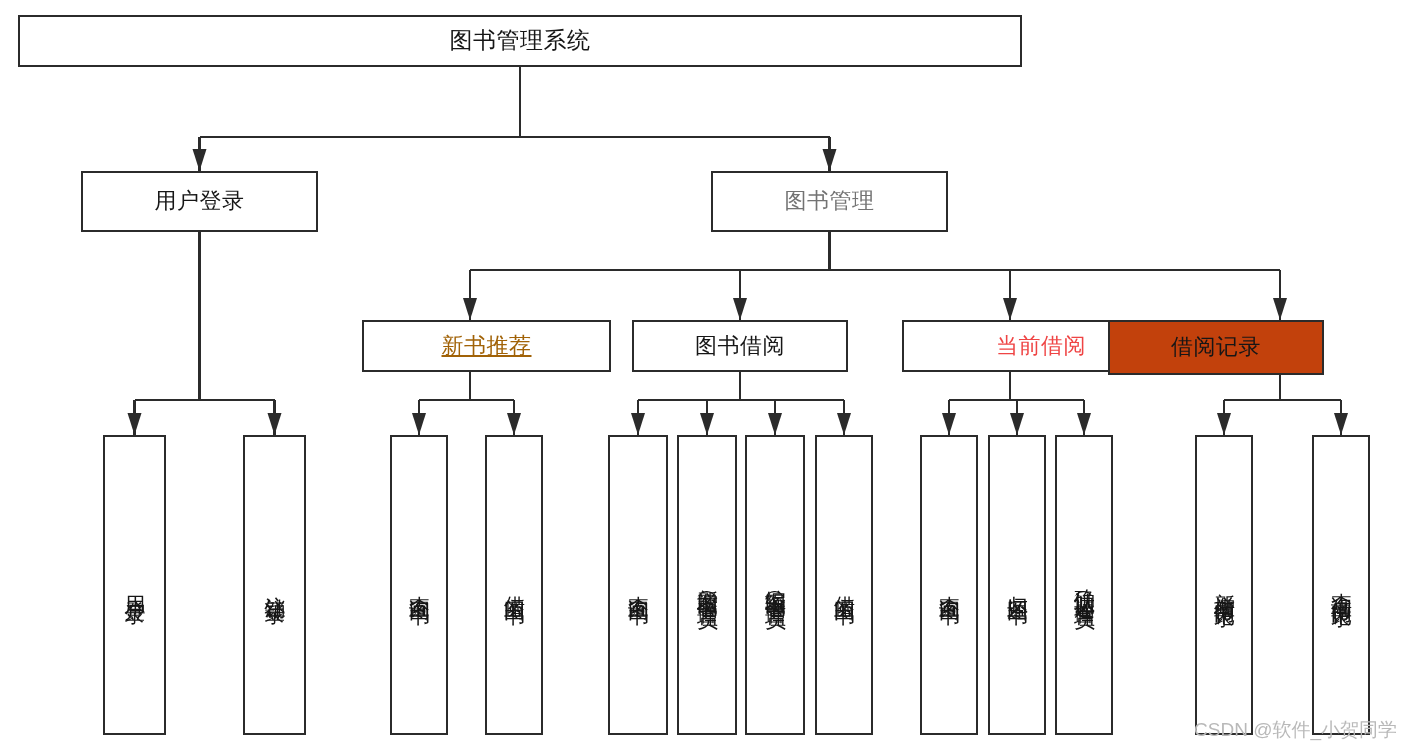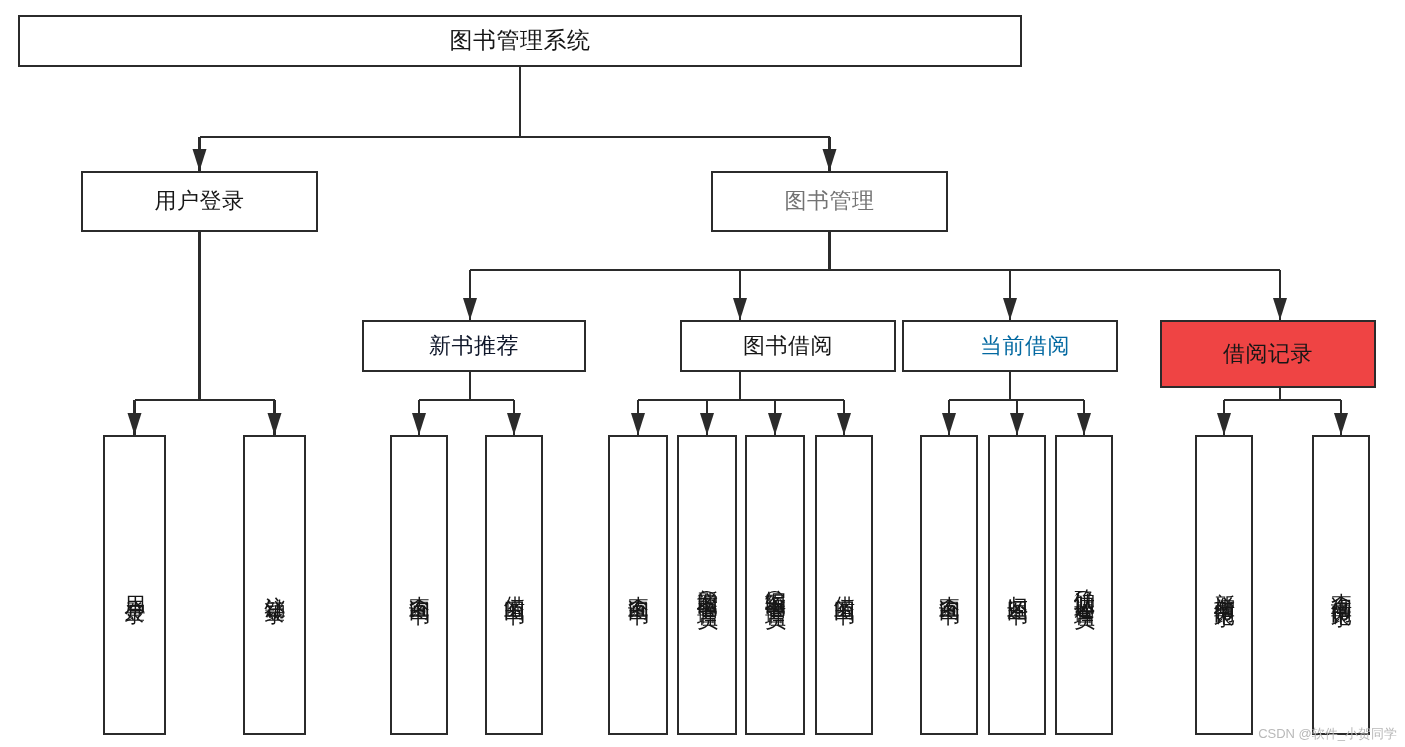--- a/index.html
+++ b/index.html
@@ -56,21 +56,21 @@
     text-orientation: upright;
     white-space: nowrap;
   }
   .node.root {
     font-size: 23px;
   }
   .watermark {
     position: absolute;
     right: 8px;
     bottom: 4px;
-    font-size: 13px;
+    font-size: 19px;
     color: #b9b9b9;
     white-space: nowrap;
     user-select: none;
   }
 </style>
 </head>
 <body>
 
 <div id="canvas">
   <svg id="edges" viewBox="0 0 1405 747">
@@ -130,30 +130,30 @@
   <div id="nodes">
       <div class="node horiz root" style="left: 18px; top: 15px; width: 1004px; height: 52px; border-color: rgb(43, 43, 43); background: rgb(255, 255, 255); color: rgb(22, 22, 22);">
         <span class="label">图书管理系统</span>
       </div>
       <div class="node horiz" style="left: 81px; top: 171px; width: 237px; height: 61px; border-color: rgb(43, 43, 43); background: rgb(255, 255, 255); color: rgb(22, 22, 22);">
         <span class="label">用户登录</span>
       </div>
       <div class="node horiz" style="left: 711px; top: 171px; width: 237px; height: 61px; border-color: rgb(43, 43, 43); background: rgb(255, 255, 255); color: #737373;">
         <span class="label">图书管理</span>
       </div>
-      <div class="node horiz" style="left: 362px; top: 320px; width: 224px; height: 52px; border-color: rgb(43, 43, 43); background: rgb(255, 255, 255); color: #0f172a;">
+      <div class="node horiz" style="left: 362px; top: 320px; width: 249px; height: 52px; border-color: rgb(43, 43, 43); background: rgb(255, 255, 255); color: #a16207; text-decoration: underline;">
         <span class="label">新书推荐</span>
       </div>
-      <div class="node horiz" style="left: 632px; top: 320px; width: 216px; height: 52px; border-color: rgb(43, 43, 43); background: rgb(255, 255, 255); color: rgb(22, 22, 22); margin-left: 48px;">
+      <div class="node horiz" style="left: 632px; top: 320px; width: 216px; height: 52px; border-color: rgb(43, 43, 43); background: rgb(255, 255, 255); color: rgb(22, 22, 22);">
         <span class="label">图书借阅</span>
       </div>
-      <div class="node horiz" style="left: 902px; top: 320px; width: 216px; height: 52px; border-color: rgb(43, 43, 43); background: rgb(255, 255, 255); color: #0369a1; padding-left: 36px;">
+      <div class="node horiz" style="left: 902px; top: 320px; width: 248px; height: 52px; border-color: rgb(43, 43, 43); background: rgb(255, 255, 255); color: #ef4444; padding-left: 36px;">
         <span class="label">当前借阅</span>
       </div>
-      <div class="node horiz" style="left: 1160px; top: 320px; width: 216px; height: 68px; border-color: rgb(43, 43, 43); background: #ef4444; color: rgb(22, 22, 22);">
+      <div class="node horiz" style="left: 1108px; top: 320px; width: 216px; height: 55px; border-color: rgb(43, 43, 43); background: #c2410c; color: rgb(22, 22, 22);">
         <span class="label">借阅记录</span>
       </div>
       <div class="node vert" style="left: 103px; top: 435px; width: 63px; height: 300px; border-color: rgb(43, 43, 43); background: rgb(255, 255, 255); color: rgb(22, 22, 22);">
         <span class="label">用户登录</span>
       </div>
       <div class="node vert" style="left: 243px; top: 435px; width: 63px; height: 300px; border-color: rgb(43, 43, 43); background: rgb(255, 255, 255); color: rgb(22, 22, 22);">
         <span class="label">注销登录</span>
       </div>
       <div class="node vert" style="left: 390px; top: 435px; width: 58px; height: 300px; border-color: rgb(43, 43, 43); background: rgb(255, 255, 255); color: rgb(22, 22, 22);">
         <span class="label">查询图书</span>

